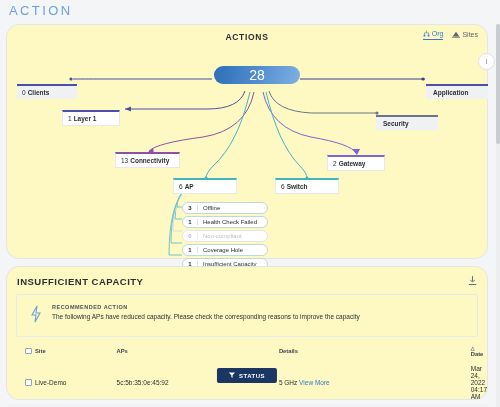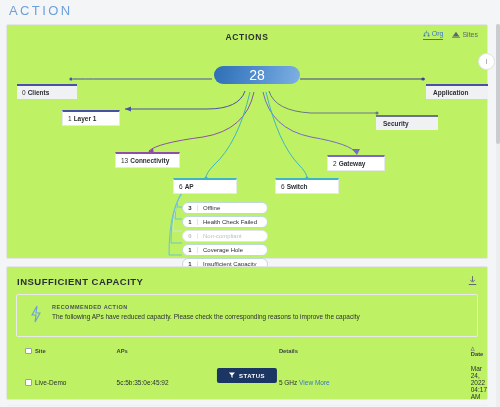--- a/index.html
+++ b/index.html
@@ -13,22 +13,22 @@
 
   
   .brand {
     position: absolute; left: 9px; top: 3px;
     font-size: 13px; letter-spacing: 2.4px;
     color: #6ca0dc; font-weight: 400;
   }
 
   
   .panel {
-    position: absolute; background: #bef264;
-    border: 1px solid #e3e5e8; border-radius: 2px;
+    position: absolute; background: #fef9c3;
+    border: 1px solid #e3e5e8; border-radius: 13px;
   }
   .panel-graph { left: 6px; top: 24px; width: 482px; height: 235px; }
 
   .graph-title {
     position: absolute; left: 0; right: 0; top: 7px;
     text-align: center; font-size: 8.5px; font-weight: 700;
     letter-spacing: 0.7px; color: #2b2f33;
   }
 
   

